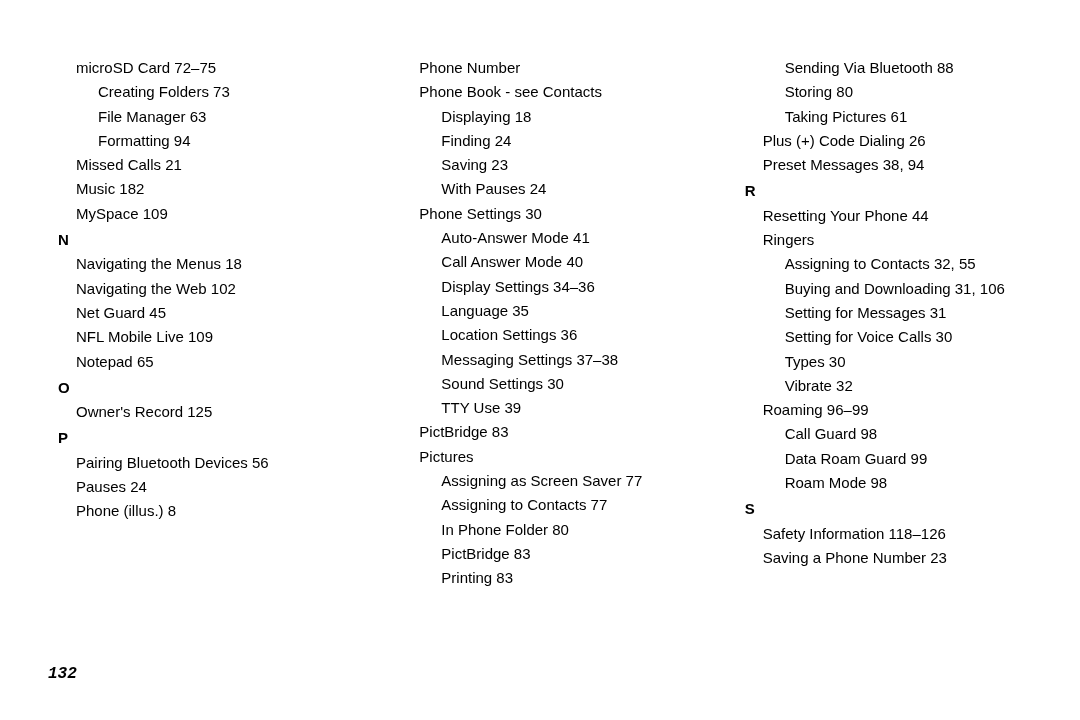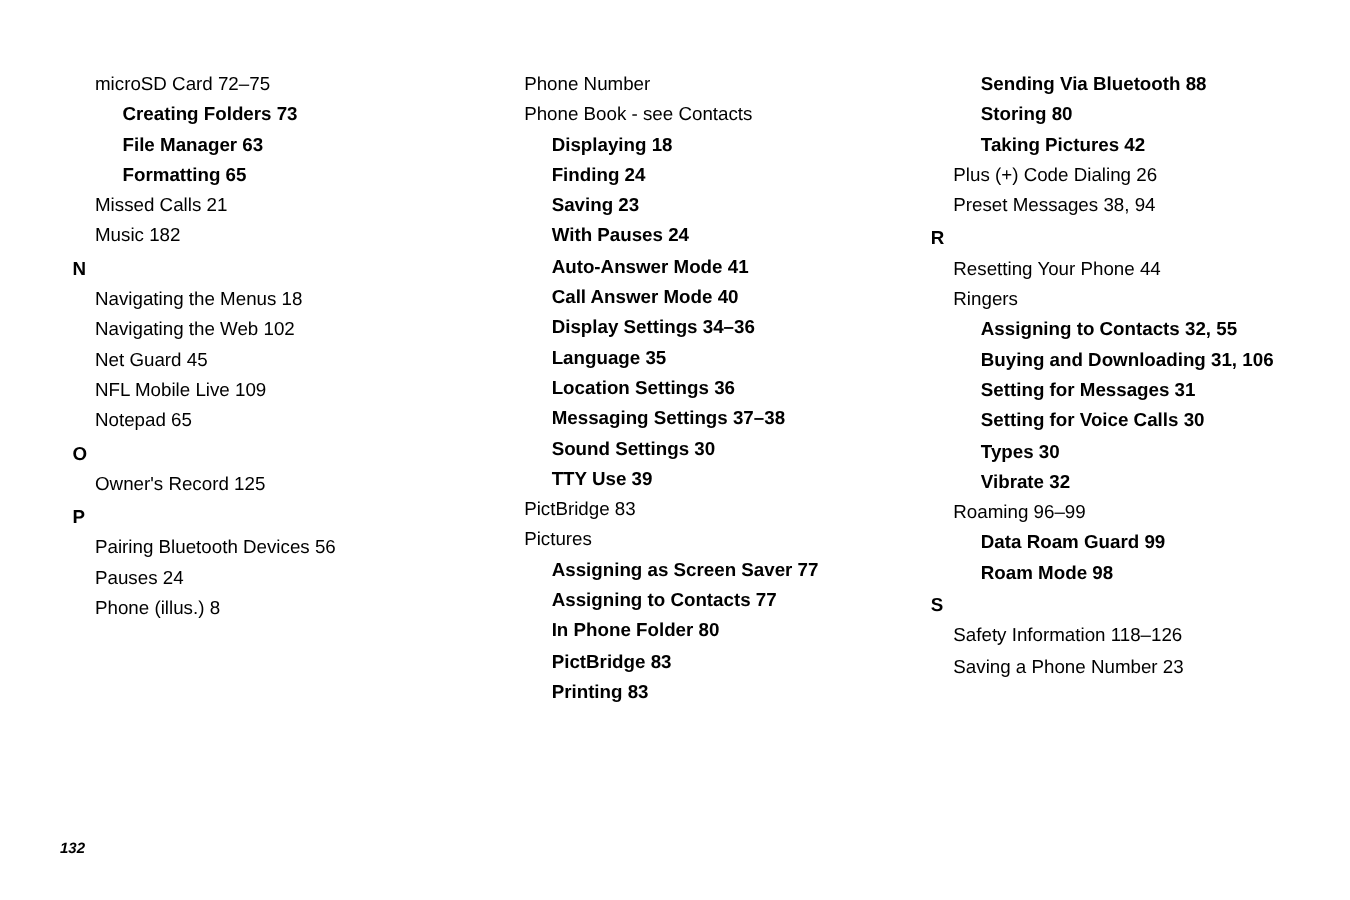--- a/index.html
+++ b/index.html
@@ -32,51 +32,52 @@
       margin-left: 30px;
     }
     .entry-main.wrap {
       white-space: normal;
     }
     .entry-sub {
       white-space: nowrap;
       padding-left: 30px;
       text-indent: -30px;
       margin-left: 52px;
-      font-weight: bold;
     }
     .entry-sub.wrap {
       white-space: normal;
     }
     .letter {
       font-weight: bold;
       margin-top: 2px;
       margin-left: 12px;
     }
     .page-num {
       position: absolute;
       left: 48px;
       bottom: 32px;
       font-style: italic;
       font-weight: bold;
-      font-size: 12px;
+      font-size: 16px;
+      font-family: Liberation Mono, monospace;
     }
   </style>
 </head>
 <body>
 
 <div class="columns">
 
   <div class="col">
     <div class="entry-main">microSD Card 72–75</div>
     <div class="entry-sub">Creating Folders 73</div>
     <div class="entry-sub">File Manager 63</div>
-    <div class="entry-sub">Formatting 65</div>
+    <div class="entry-sub">Formatting 94</div>
     <div class="entry-main">Missed Calls 21</div>
     <div class="entry-main">Music 182</div>
+    <div class="entry-main">MySpace 109</div>
     <div class="letter">N</div>
     <div class="entry-main">Navigating the Menus 18</div>
     <div class="entry-main">Navigating the Web 102</div>
     <div class="entry-main">Net Guard 45</div>
     <div class="entry-main">NFL Mobile Live 109</div>
     <div class="entry-main">Notepad 65</div>
     <div class="letter">O</div>
     <div class="entry-main">Owner's Record 125</div>
     <div class="letter">P</div>
     <div class="entry-main">Pairing Bluetooth Devices 56</div>
@@ -84,53 +85,55 @@
     <div class="entry-main">Phone (illus.) 8</div>
   </div>
 
   <div class="col">
     <div class="entry-main">Phone Number</div>
     <div class="entry-main">Phone Book - see Contacts</div>
     <div class="entry-sub">Displaying 18</div>
     <div class="entry-sub">Finding 24</div>
     <div class="entry-sub">Saving 23</div>
     <div class="entry-sub">With Pauses 24</div>
+    <div class="entry-main">Phone Settings 30</div>
     <div class="entry-sub">Auto-Answer Mode 41</div>
     <div class="entry-sub">Call Answer Mode 40</div>
     <div class="entry-sub">Display Settings 34–36</div>
     <div class="entry-sub">Language 35</div>
     <div class="entry-sub">Location Settings 36</div>
     <div class="entry-sub">Messaging Settings 37–38</div>
     <div class="entry-sub">Sound Settings 30</div>
     <div class="entry-sub">TTY Use 39</div>
     <div class="entry-main">PictBridge 83</div>
     <div class="entry-main">Pictures</div>
     <div class="entry-sub wrap">Assigning as Screen Saver 77</div>
     <div class="entry-sub">Assigning to Contacts 77</div>
     <div class="entry-sub">In Phone Folder 80</div>
     <div class="entry-sub">PictBridge 83</div>
     <div class="entry-sub">Printing 83</div>
   </div>
 
   <div class="col">
     <div class="entry-sub">Sending Via Bluetooth 88</div>
     <div class="entry-sub">Storing 80</div>
-    <div class="entry-sub">Taking Pictures 42</div>
+    <div class="entry-sub">Taking Pictures 61</div>
     <div class="entry-main">Plus (+) Code Dialing 26</div>
     <div class="entry-main">Preset Messages 38, 94</div>
     <div class="letter">R</div>
     <div class="entry-main">Resetting Your Phone 44</div>
     <div class="entry-main">Ringers</div>
     <div class="entry-sub">Assigning to Contacts 32, 55</div>
     <div class="entry-sub wrap">Buying and Downloading 31, 106</div>
     <div class="entry-sub">Setting for Messages 31</div>
     <div class="entry-sub">Setting for Voice Calls 30</div>
     <div class="entry-sub">Types 30</div>
     <div class="entry-sub">Vibrate 32</div>
     <div class="entry-main">Roaming 96–99</div>
+    <div class="entry-sub">Call Guard 98</div>
     <div class="entry-sub">Data Roam Guard 99</div>
     <div class="entry-sub">Roam Mode 98</div>
     <div class="letter">S</div>
     <div class="entry-main">Safety Information 118–126</div>
     <div class="entry-main">Saving a Phone Number 23</div>
   </div>
 
 </div>
 
 <div class="page-num">132</div>

